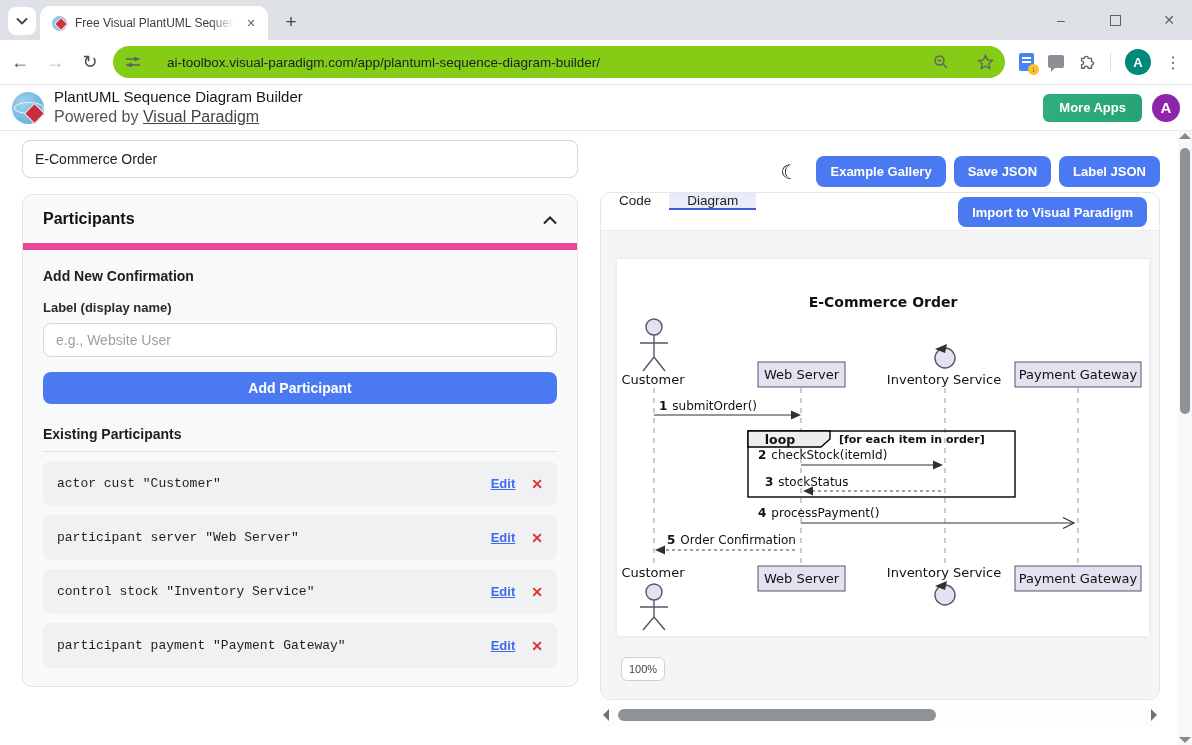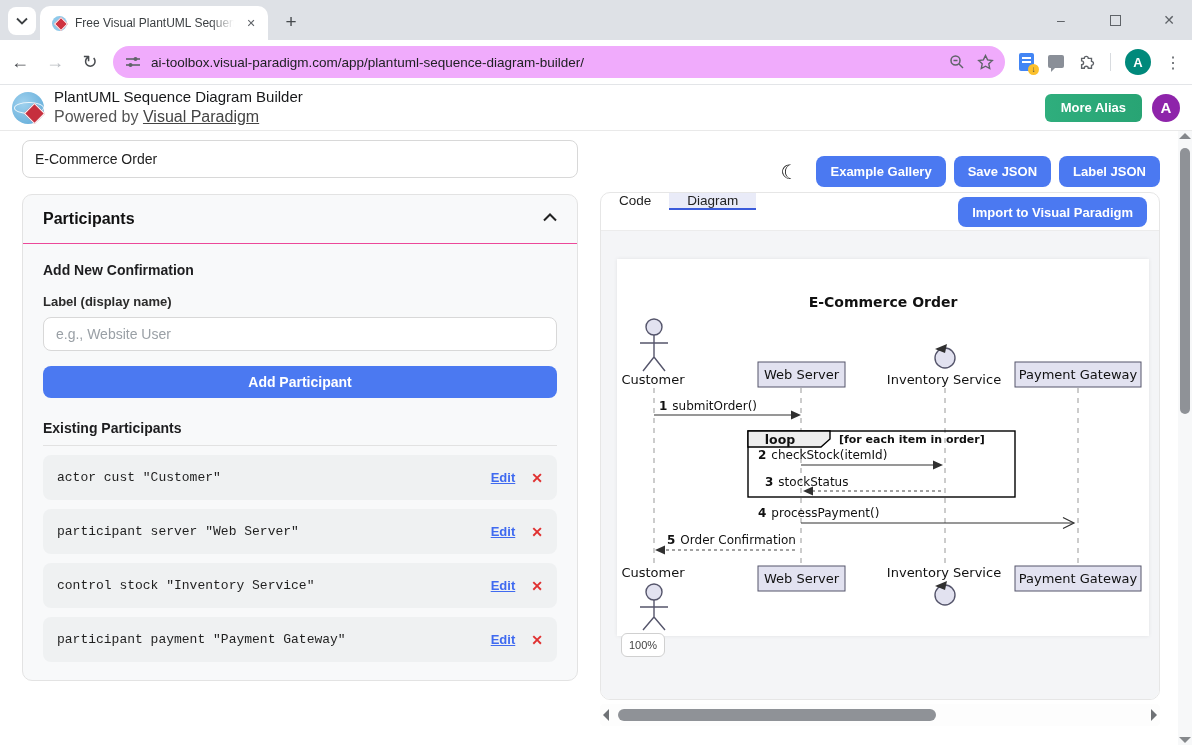--- a/index.html
+++ b/index.html
@@ -22,21 +22,21 @@
   .tab-close{width:18px;height:18px;border-radius:50%;display:flex;align-items:center;justify-content:center;font-size:11px;color:#5f6368;flex:none}
   .newtab{position:absolute;left:278px;top:9px;width:26px;height:26px;display:flex;align-items:center;justify-content:center;font-size:19px;color:#45494d}
   .wincontrols{position:absolute;right:8px;top:0;height:40px;display:flex;align-items:center;gap:24px;color:#5f6368}
   .wc{width:30px;height:30px;display:flex;align-items:center;justify-content:center;font-size:14px}
   .wc .sq{width:11px;height:11px;border:1.4px solid #5f6368}
 
   
   .toolbar{position:absolute;left:0;top:40px;width:1192px;height:45px;background:#fff;border-bottom:1px solid #e3e5e8;display:flex;align-items:center}
   .navbtn{width:30px;height:30px;display:flex;align-items:center;justify-content:center;font-size:18px;color:#4a4d51;margin-left:5px}
   .navbtn.disabled{color:#b9bdc2}
-  .omnibox{margin-left:8px;width:892px;height:32px;background:#f0abfc;border-radius:16px;display:flex;align-items:center;padding:0 10px;gap:8px}
+  .omnibox{margin-left:8px;width:892px;height:32px;background:#84cc16;border-radius:16px;display:flex;align-items:center;padding:0 10px;gap:24px}
   .url{font-size:13.5px;color:#202124;flex:1;white-space:nowrap;overflow:hidden}
   .obicon{flex:none;display:flex;align-items:center;justify-content:center;width:20px;height:20px;color:#5f6368}
   .extrow{display:flex;align-items:center;gap:14px;margin-left:14px}
   .ext-doc{width:15px;height:18px;background:#4285f4;border-radius:2px;position:relative}
   .ext-doc::before{content:"";position:absolute;left:3px;top:4px;width:9px;height:2px;background:#fff;box-shadow:0 4px 0 #fff}
   .ext-doc::after{content:"↓";position:absolute;right:-5px;bottom:-4px;width:11px;height:11px;background:#fbc02d;border-radius:50%;font-size:8px;line-height:11px;text-align:center;color:#3c4043}
   .ext-comment{width:16px;height:13px;background:#8a8f98;border-radius:2px;position:relative;margin-top:-2px}
   .ext-comment::after{content:"";position:absolute;left:3px;bottom:-4px;border:4px solid transparent;border-top-color:#8a8f98;border-left-color:#8a8f98}
   .divider-v{width:1px;height:18px;background:#d8dbdf}
   .b-avatar{width:26px;height:26px;border-radius:50%;background:var(--browser-avatar-teal);color:#fff;font-weight:bold;font-size:13px;display:flex;align-items:center;justify-content:center}
@@ -54,21 +54,21 @@
   .moreapps{margin-left:auto;height:28px;padding:0 16px;border-radius:6px;background:linear-gradient(90deg,#2fae7d,var(--more-apps-green));color:#fff;font-weight:bold;font-size:13px;display:flex;align-items:center}
   .h-avatar{width:28px;height:28px;border-radius:50%;background:var(--header-avatar-purple);color:#fff;font-weight:bold;font-size:15px;display:flex;align-items:center;justify-content:center;margin-left:10px}
 
   
   .left{position:absolute;left:22px;top:131px;width:556px}
   .fieldlabel{font-size:13px;font-weight:bold;color:#2b2b2b}
   .dt-label{margin-top:23px}
   .textinput{width:100%;height:38px;border:1px solid #d8d8d8;border-radius:8px;background:#fff;padding:0 12px;font-size:14px;color:#222;font-family:"Liberation Sans",sans-serif}
   .dt-input{margin-top:9px}
   .card{margin-top:16px;border:1px solid #e3e3e3;border-radius:10px;background:#f8f9fa}
-  .card-head{display:flex;align-items:flex-start;justify-content:space-between;padding:15px 20px;border-bottom:1px solid #ec4899}
+  .card-head{display:flex;align-items:flex-end;justify-content:space-between;padding:15px 20px;border-bottom:7px solid #ec4899}
   .card-head h2{font-size:16px;color:#111}
   .chev{color:#333}
   .card-body{padding:18px 20px}
   .subhead{font-size:14px;font-weight:bold;color:#1d1d1f}
   .formrow{display:flex;gap:10px;margin-top:14px}
   .col-type{width:213px}
   .col-mini{width:30px;display:flex;align-items:flex-end}
   .col-alias{flex:1}
   .inlabel{font-size:13px;font-weight:bold;color:#2b2b2b;margin-bottom:8px}
   .select{height:34px;border:1px solid #c9c9c9;border-radius:8px;background:#fff;display:flex;align-items:center;padding:0 10px;font-size:14px;color:#222;justify-content:space-between}
@@ -90,21 +90,21 @@
   .actionsrow{display:flex;align-items:center;justify-content:flex-end;gap:8px;margin-top:25px;height:31px}
   .moonbtn{font-size:20px;color:#111;margin-right:10px;line-height:1}
   .bluebtn{height:31px;padding:0 14px;border:none;border-radius:8px;background:var(--accent);color:#fff;font-size:13px;font-weight:bold;display:flex;align-items:center;font-family:"Liberation Sans",sans-serif}
   .dcard{margin-top:5px;height:508px;border:1px solid #e6e6e6;border-radius:10px;background:#fff;overflow:hidden;position:relative}
   .tabsrow{height:38px;border-bottom:1px solid #ececec;display:flex;align-items:flex-start;position:relative}
   .dtab{padding:0 18px;display:flex;align-items:center;font-size:13.5px;color:#222}
   .dtab.active{background:#e9ebf8;border-bottom:2px solid var(--tab-underline)}
   .importvp{position:absolute;right:12px;top:4px;height:30px}
   .dwrap{position:absolute;left:0;top:38px;right:0;bottom:0;background:#f4f5f7}
   .canvas{position:absolute;left:16px;top:28px;width:532px;height:377px;background:#fff;box-shadow:0 0 4px rgba(0,0,0,.08)}
-  .zoombadge{position:absolute;left:20px;top:402px;height:24px;padding:0 7px;background:#fff;border:1px solid #d0d0d0;border-radius:6px;font-size:11px;color:#444;display:flex;align-items:center}
+  .zoombadge{position:absolute;left:20px;top:426px;height:24px;padding:0 7px;background:#fff;border:1px solid #d0d0d0;border-radius:6px;font-size:11px;color:#444;display:flex;align-items:center}
   .hscroll{position:relative;margin-top:4px;height:22px;background:#fdfdfd;border-radius:4px}
   .hthumb{position:absolute;left:18px;top:5px;width:318px;height:12px;border-radius:6px;background:#8f9297}
   .harrow{position:absolute;top:5px;width:0;height:0;border:6px solid transparent}
   .harrow.l{left:3px;border-right-color:#6f7276;border-left:none}
   .harrow.r{right:3px;border-left-color:#6f7276;border-right:none}
 
   
   .vscroll{position:absolute;right:0;top:131px;width:14px;height:614px;background:#f7f8f9}
   .vthumb{position:absolute;left:2px;top:17px;width:10px;height:266px;border-radius:5px;background:#8f9297}
   .varrow{position:absolute;left:1px;width:0;height:0;border:6px solid transparent}
@@ -195,21 +195,21 @@
       <span class="kebab">⋮</span>
     </div>
   </div>
 
   <div class="appheader">
     <span class="vplogo"></span>
     <div class="apptitles">
       <div class="apptitle">PlantUML Sequence Diagram Builder</div>
       <div class="powered"><span>Powered by</span> <a href="#">Visual Paradigm</a></div>
     </div>
-    <span class="moreapps">More Alias</span>
+    <span class="moreapps">More Apps</span>
     <span class="h-avatar">A</span>
   </div>
 
   <div class="left">
     <input class="textinput dt-input" value="E-Commerce Order" style="">
 
     <div class="card">
       <div class="card-head">
         <h2>Participants</h2>
         <span class="chev">

